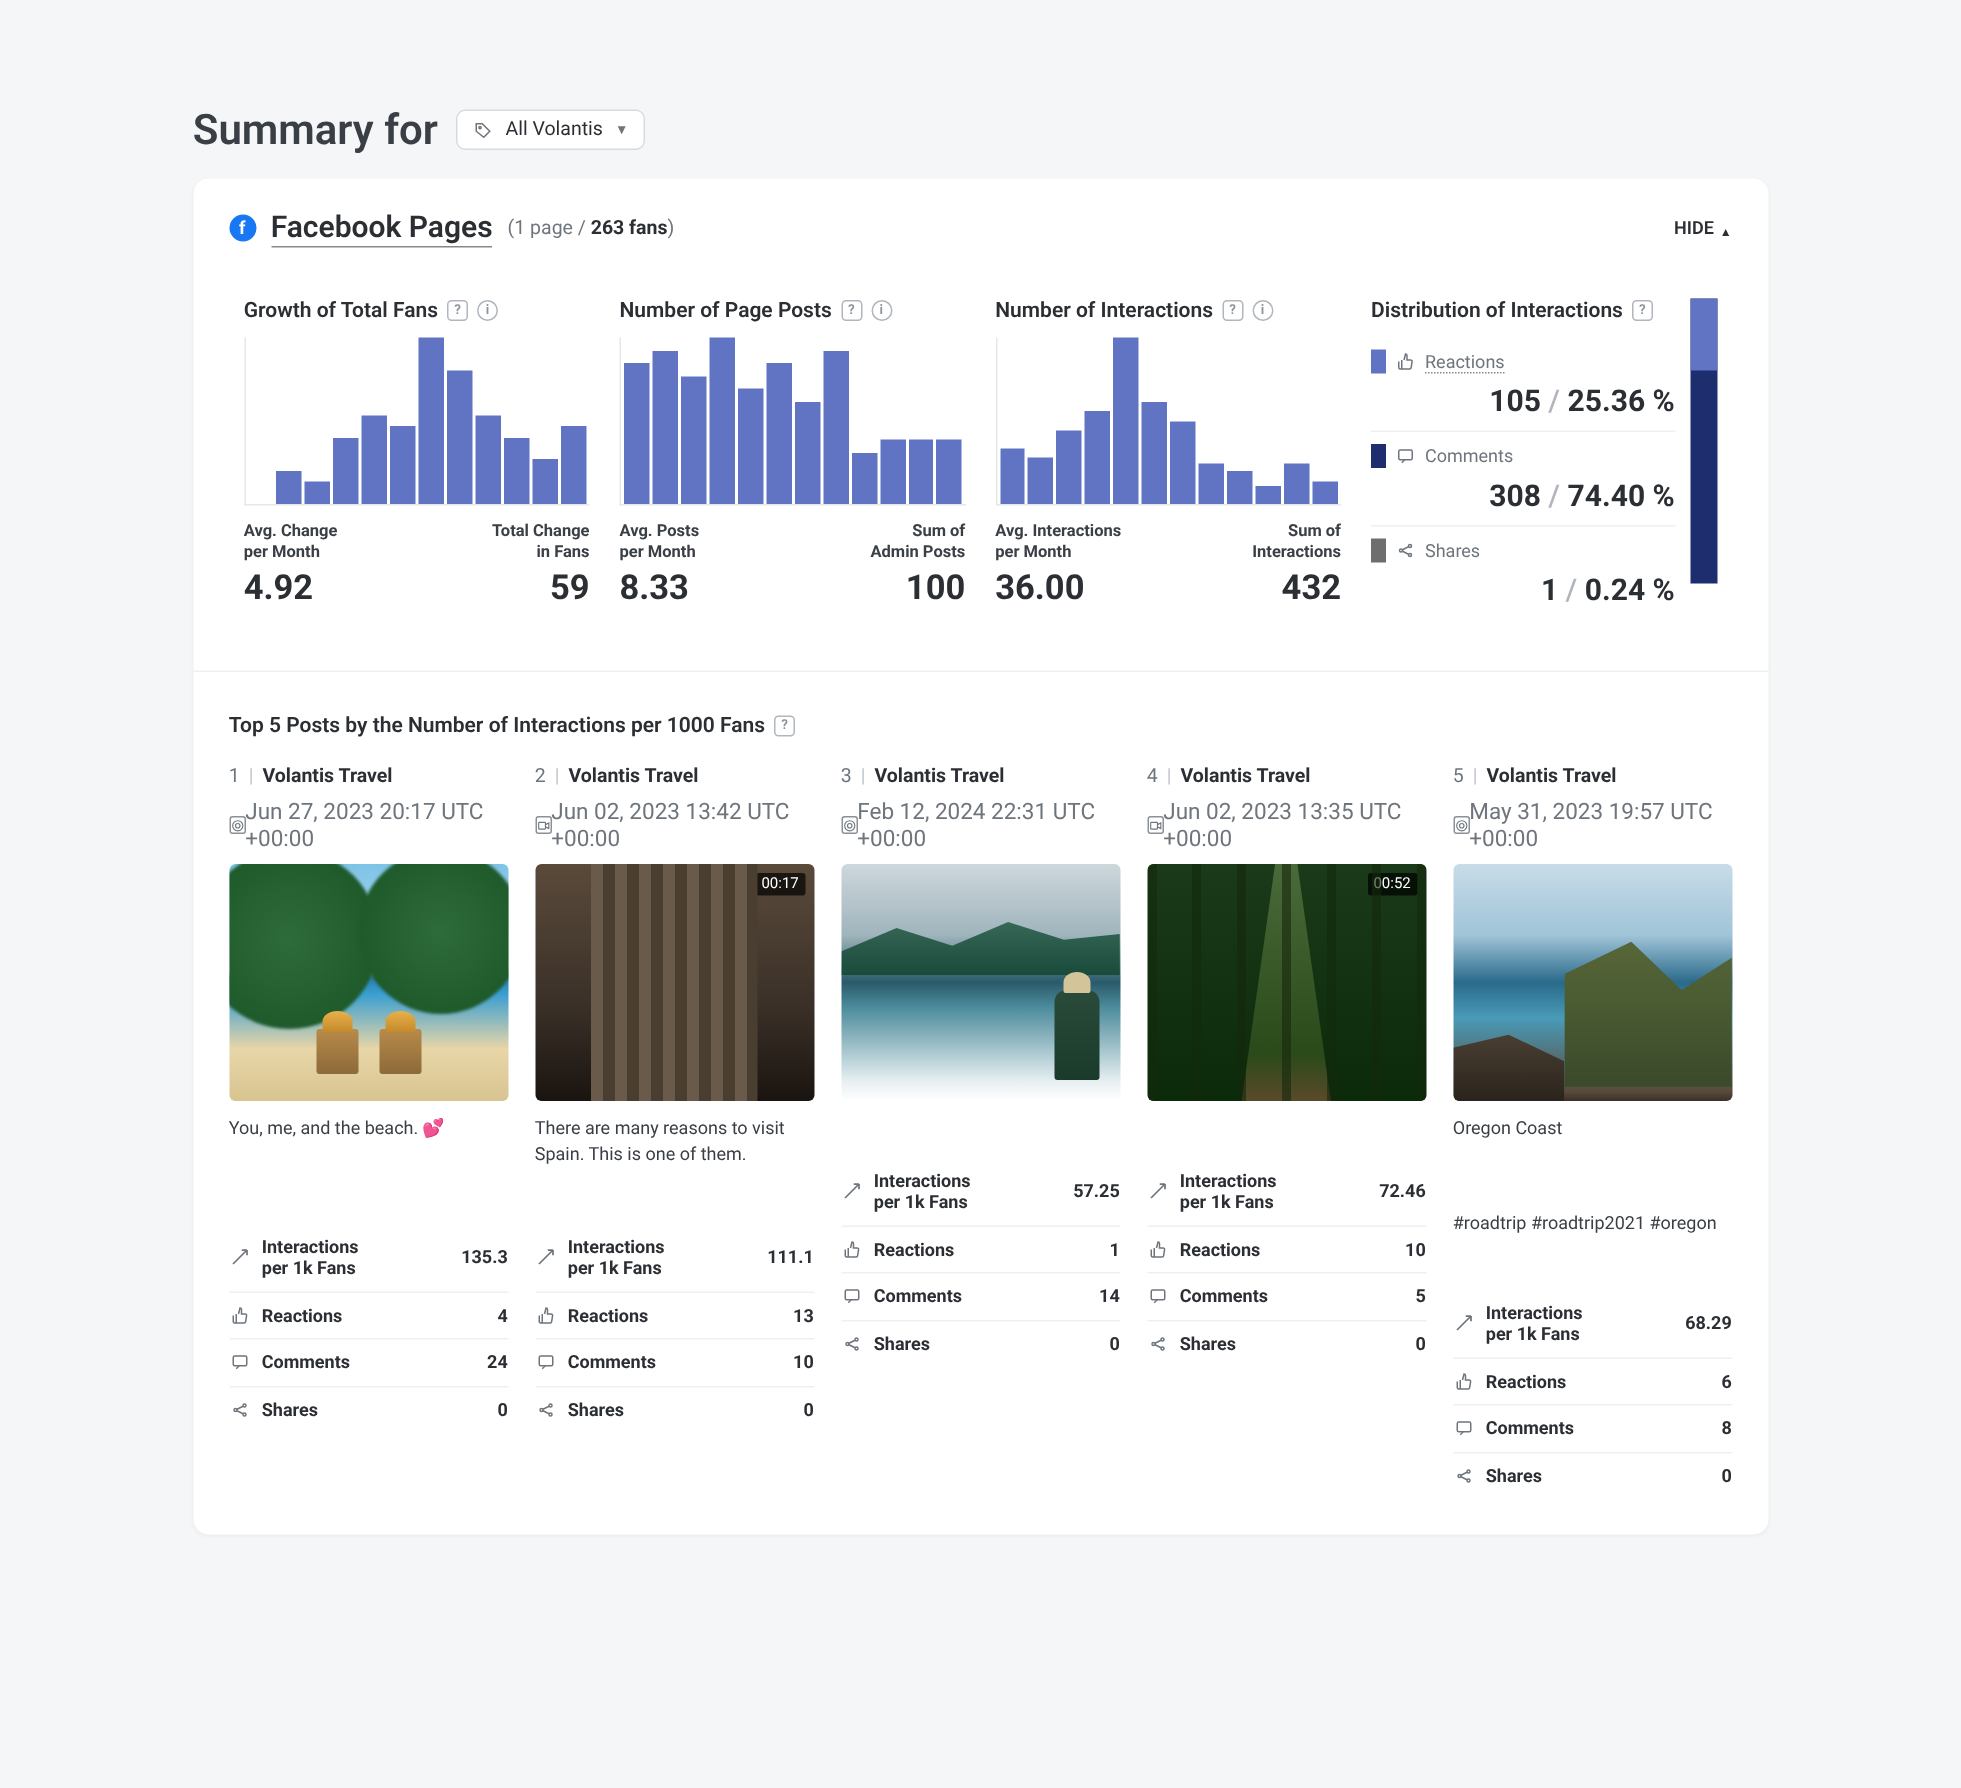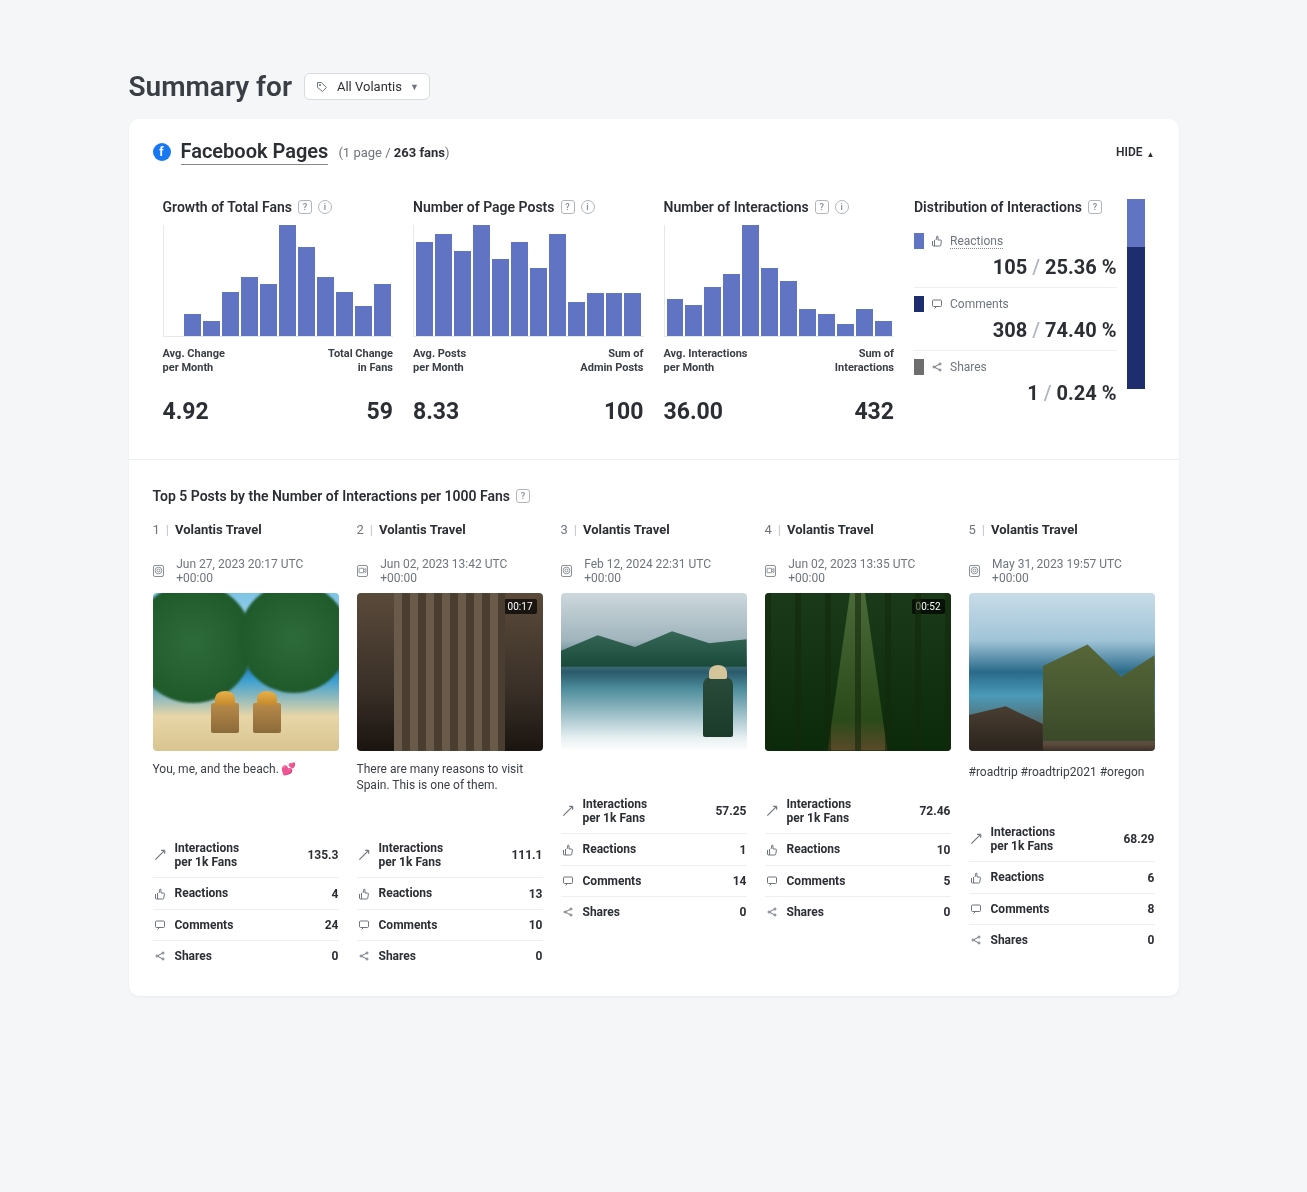--- a/index.html
+++ b/index.html
@@ -22,21 +22,21 @@
 .chart-col{flex:1;padding:0 10px}
 .chart-title{font-size:14px;font-weight:600;margin-bottom:10px;display:flex;align-items:center;gap:6px}
 .hint-icon{width:14px;height:14px;border:1px solid #b0b6bd;border-radius:3px;font-size:9px;color:#8a9199;display:inline-flex;align-items:center;justify-content:center;font-weight:600}
 .info-icon{width:14px;height:14px;border:1px solid #b0b6bd;border-radius:50%;font-size:9px;color:#8a9199;display:inline-flex;align-items:center;justify-content:center;font-weight:600;font-style:normal}
 .bars-box{height:112px;border-left:1px solid #e4e7eb;border-bottom:1px solid #e4e7eb;display:flex;align-items:flex-end;gap:2px;padding:0 2px}
 .bar{flex:1;background:#6174c4}
 .stat-row{display:flex;justify-content:space-between;align-items:flex-end;margin-top:10px}
 .stat-block{display:flex;flex-direction:column}
 .stat-block.right{text-align:right}
 .stat-label{font-size:11px;font-weight:700;color:#3a3e45;line-height:1.3}
-.stat-val{font-size:23px;font-weight:700;margin-top:22px}
+.stat-val{font-size:23px;font-weight:700;margin-top:2px}
 .dist-col{flex:1;padding:0 10px;display:flex}
 .dist-left{flex:1}
 .dist-item{padding:8px 0;border-bottom:1px solid #edf0f3}
 .dist-head{display:flex;align-items:center;gap:6px}
 .sw{width:10px;height:16px}
 .sw.r{background:#6174c4}
 .sw.c{background:#1d2d6e}
 .sw.s{background:#6e6e6e}
 .dist-name{font-size:12px;color:#6e757c;display:flex;align-items:center;gap:4px}
 .dist-name.ul{border-bottom:1px dotted #888}
@@ -45,26 +45,26 @@
 .stack{width:18px;height:190px;margin-left:10px;background:#1d2d6e;position:relative;overflow:hidden}
 .stack-top{background:#6174c4;width:100%}
 .divider{height:1px;background:#edf0f3;margin:0 0}
 .posts-section{padding:28px 24px 24px}
 .posts-title{font-size:14px;font-weight:600;margin-bottom:18px;display:flex;align-items:center;gap:6px}
 .posts-grid{display:flex;gap:18px}
 .post-card{flex:1;min-width:0}
 .post-head{display:flex;align-items:center;gap:6px;font-size:13px}
 .rank{color:#6e757c}
 .post-src{font-weight:700}
-.post-date{font-size:12px;color:#6e757c;margin-top:20px;display:flex;align-items:center;gap:12px}
+.post-date{font-size:15px;color:#6e757c;margin-top:7px;display:flex;align-items:center;gap:0}
 .type-icon{width:12px;height:12px;border:1px solid #8a9199;border-radius:2px;display:inline-flex;align-items:center;justify-content:center;font-size:7px;color:#6e757c}
 .thumb{width:100%;height:158px;margin-top:8px;border-radius:4px;position:relative;overflow:hidden}
 .thumb .dur{position:absolute;top:6px;right:6px;background:rgba(0,0,0,.7);color:#fff;font-size:10px;padding:2px 4px;border-radius:2px}
 .caption{font-size:12px;color:#3a3e45;margin-top:10px;line-height:1.4;min-height:34px}
-.hashtags{font-size:12px;color:#3a3e45;margin-top:14px}
+.hashtags{font-size:12px;color:#3a3e45;margin-top:30px}
 .stats-block{margin-top:38px}
 .post-stat{display:flex;align-items:center;justify-content:space-between;padding:8px 0;border-bottom:1px solid #edf0f3;font-size:12px}
 .ps-left{display:flex;align-items:center;gap:8px}
 .ps-label{font-weight:700;line-height:1.2}
 .ps-val{font-weight:700;font-variant-numeric:tabular-nums}
 .mini-icon{width:14px;height:14px;display:inline-flex;align-items:center;justify-content:center;color:#6e757c}
 
 .t1{background:linear-gradient(180deg,#7ec3e6 0%,#bfe4f3 45%,#2a7fb2 48%,#3b9fd1 55%,#e8d6a8 78%,#d8c490 100%)}
 .t1::before{content:"";position:absolute;left:-20px;top:-10px;width:120px;height:120px;background:radial-gradient(circle,#2e6b3a 0%,#1f5a2b 70%);border-radius:50%;filter:blur(1px)}
 .t1::after{content:"";position:absolute;right:-10px;top:-10px;width:110px;height:110px;background:radial-gradient(circle,#2e6b3a 0%,#1f5a2b 70%);border-radius:50%;filter:blur(1px)}
@@ -575,20 +575,21 @@
     <div class="post-date">
               <span class="type-icon">
                 <svg width="9" height="9" viewBox="0 0 24 24" fill="none" stroke="#6e757c" stroke-width="2">
                   <circle cx="12" cy="12" r="9"></circle>
                   <circle cx="12" cy="12" r="4"></circle>
                 </svg>
               </span>
               <span>May 31, 2023 19:57 UTC +00:00</span>
             </div>
     <div class="thumb t5"></div>
+    <div class="caption">Oregon Coast</div>
     <div class="hashtags">#roadtrip #roadtrip2021 #oregon</div>
     <div class="stats-block">
       <div class="post-stat">
                 <div class="ps-left">
                   <span class="mini-icon">
                     <svg width="14" height="14" viewBox="0 0 24 24" fill="none" stroke="#6e757c" stroke-width="2">
                       <path d="M4 20l6-6M10 14l10-10M20 4h-6M20 4v6"></path>
                     </svg>
                   </span>
                   <span class="ps-label">Interactions<br>per 1k Fans</span>

